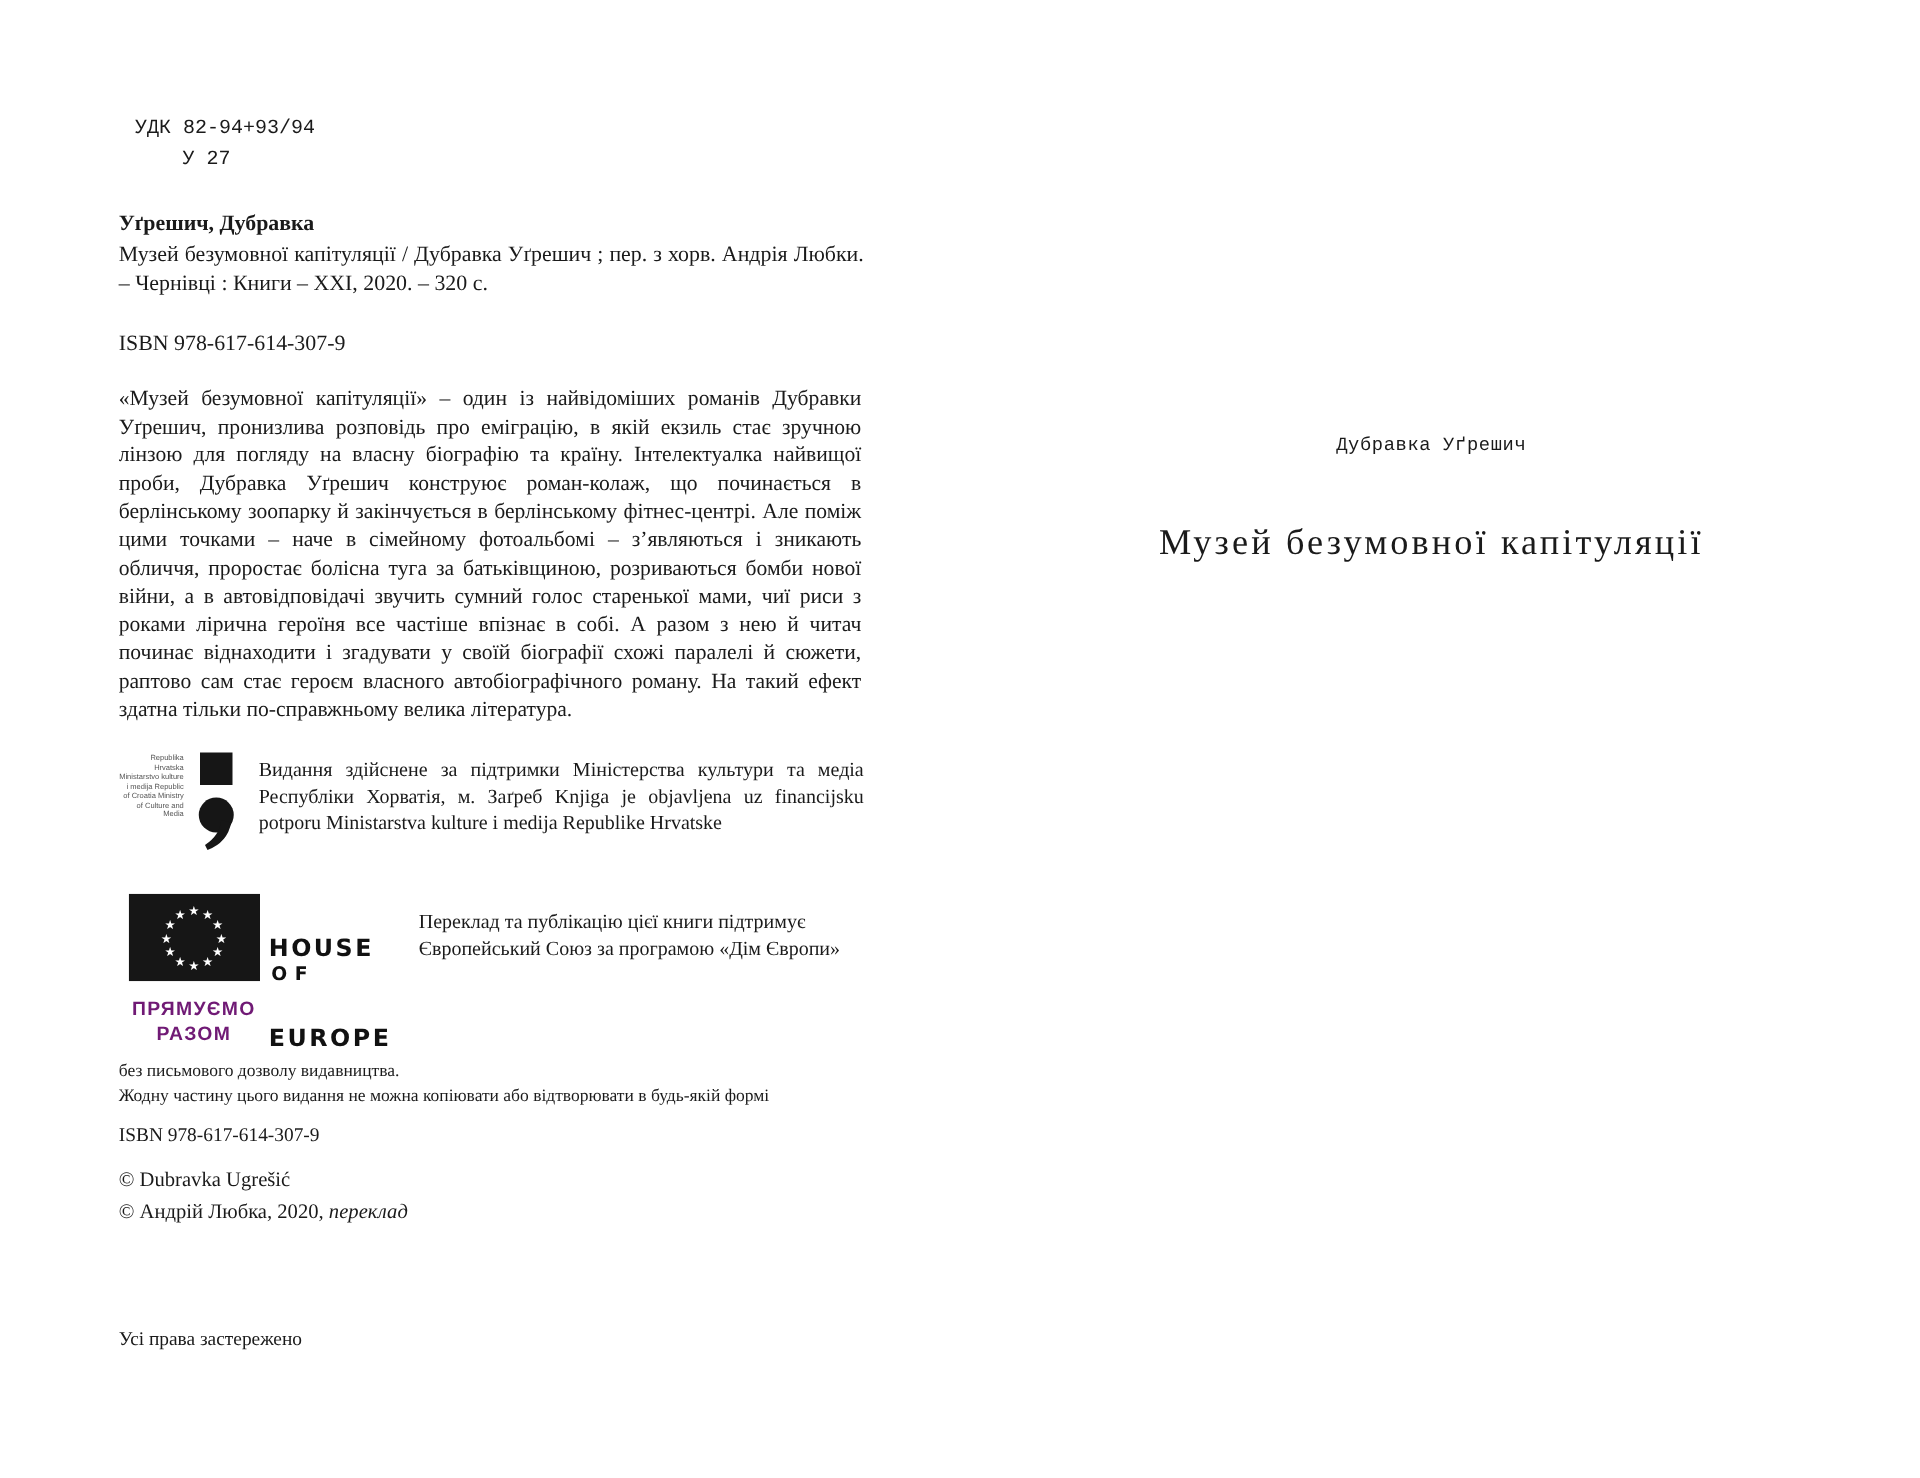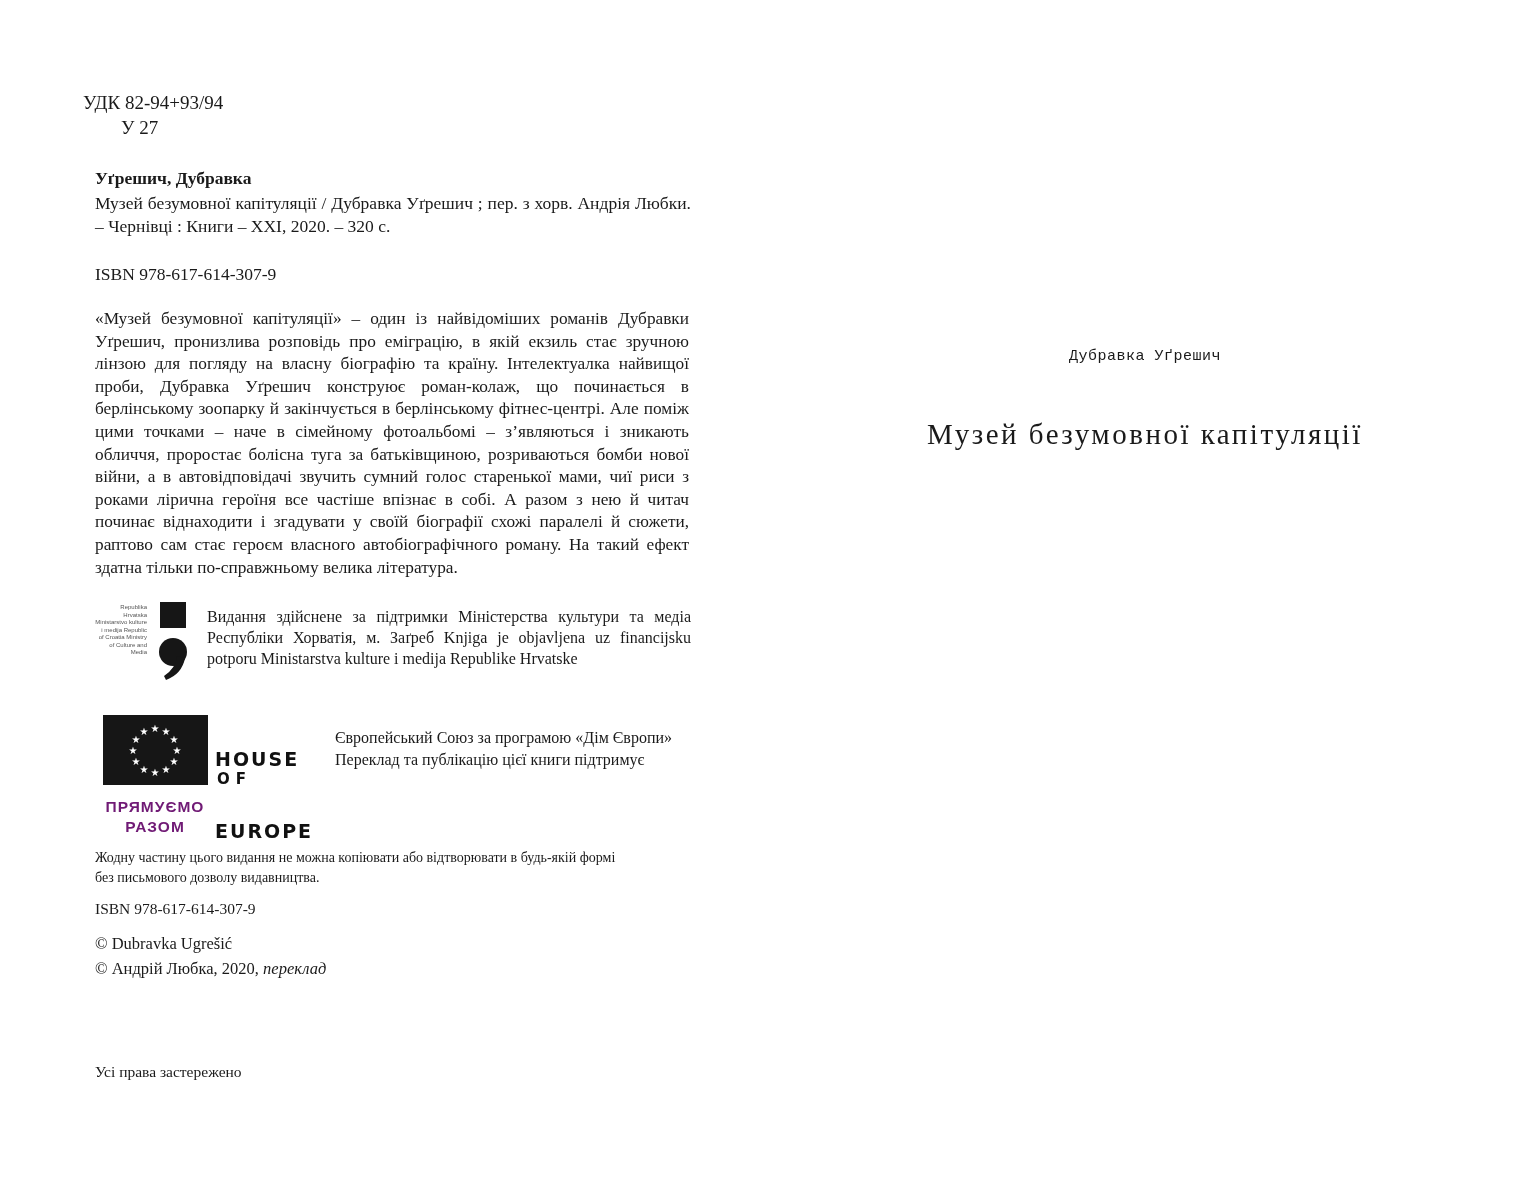--- a/index.html
+++ b/index.html
@@ -12,21 +12,21 @@
     width: 1536px;
     height: 1182px;
     background: #ffffff;
     font-family: "Liberation Serif", "DejaVu Serif", serif;
     color: #1a1a1a;
     overflow: hidden;
   }
   .abs { position: absolute; }
 
   
-  .udk-block { left: 83px; top: 90px; font-size: 19px; line-height: 25px; }
+  .udk-block { left: 108px; top: 90px; font-size: 16px; line-height: 25px; font-family: Liberation Mono, monospace; }
   .udk-indent { padding-left: 38px; }
 
   .author-heading { left: 95px; top: 168px; font-size: 17.5px; font-weight: bold; }
 
   .bib-desc {
     left: 95px; top: 192px; width: 596px;
     font-size: 17.5px; line-height: 23px; text-align: justify;
   }
 
   .isbn-top { left: 95px; top: 264px; font-size: 17.5px; }
@@ -148,28 +148,28 @@
         </div>
       </div>
       <div class="hoe-col">
         <div class="hoe-logo">
           <div class="hoe-line1">HOUSE</div>
           <div class="hoe-line2">OF</div>
           <div class="hoe-line3">EUROPE</div>
         </div>
       </div>
       <div class="eu-text-col">
+        <div>Переклад та публікацію цієї книги підтримує</div>
         <div>Європейський Союз за програмою «Дім Європи»</div>
-        <div>Переклад та публікацію цієї книги підтримує</div>
       </div>
     </div>
 
     <div class="abs copy-notice">
+      <div>без письмового дозволу видавництва.</div>
       <div>Жодну частину цього видання не можна копіювати або відтворювати в будь-якій формі</div>
-      <div>без письмового дозволу видавництва.</div>
     </div>
 
     <div class="abs isbn-bottom">ISBN 978-617-614-307-9</div>
 
     <div class="abs copyrights">
       <div>
         <span>© Dubravka Ugrešić</span><span class="it"></span>
       </div>
       <div>
         <span>© Андрій Любка, 2020, </span><span class="it">переклад</span>

